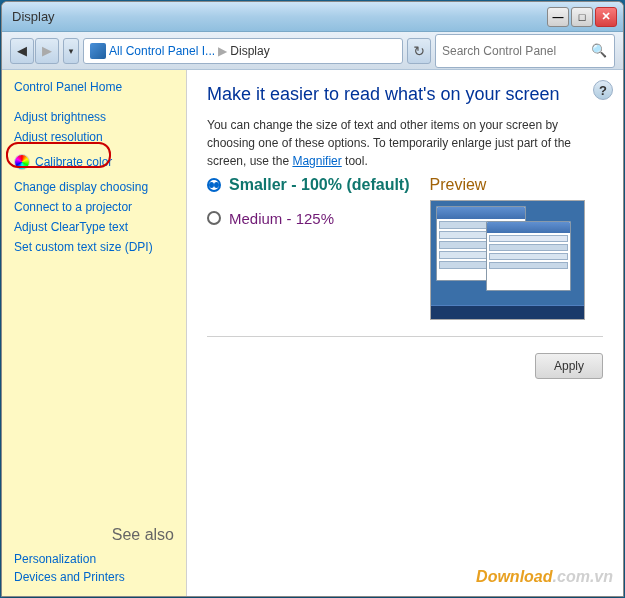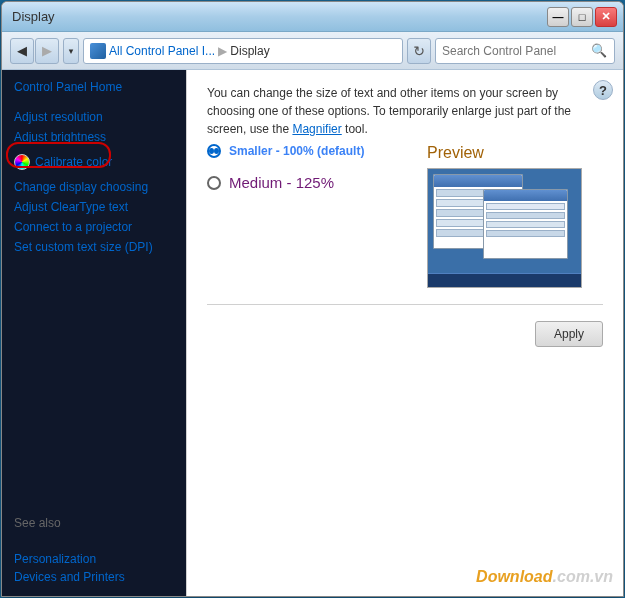--- a/index.html
+++ b/index.html
@@ -145,21 +145,21 @@
       display: flex;
       align-items: center;
       justify-content: center;
       cursor: pointer;
       font-size: 14px;
       color: #555;
     }
 
     .search-bar {
       width: 180px;
-      height: 26px;
+      height: 34px;
       background: white;
       border: 1px solid #9ab0c8;
       border-radius: 3px;
       display: flex;
       align-items: center;
       padding: 0 6px;
     }
 
     .search-bar input {
       border: none;
@@ -179,21 +179,21 @@
     
     .main-area {
       display: flex;
       flex: 1;
       overflow: hidden;
     }
 
     
     .sidebar {
       width: 185px;
-      background: #0f172a;
+      background: #fef9c3;
       border-right: 1px solid #d0d0d0;
       padding: 10px 12px;
       display: flex;
       flex-direction: column;
     }
 
     .sidebar-home {
       font-size: 12px;
       color: #0066cc;
       cursor: pointer;
@@ -241,23 +241,24 @@
       background: conic-gradient(red, yellow, lime, cyan, blue, magenta, red);
       border: 1px solid #ccc;
     }
 
     .see-also {
       margin-top: auto;
       padding-top: 10px;
     }
 
     .see-also-title {
-      font-size: 12px;
+      font-size: 16px;
       color: #666;
-      margin-bottom: 20px;
+      margin-bottom: 6px;
+      text-align: right;
     }
 
     
     .content {
       flex: 1;
       padding: 14px 20px;
       background: white;
       overflow-y: auto;
       position: relative;
     }
@@ -321,22 +322,22 @@
     .radio-btn.selected::after {
       content: '';
       width: 6px;
       height: 6px;
       border-radius: 50%;
       background: #0066cc;
       display: block;
     }
 
     .radio-label {
-      font-size: 12px;
-      color: #3b82f6;
+      font-size: 16px;
+      color: #0f766e;
     }
 
     .radio-label.selected {
       font-weight: bold;
     }
 
     .radio-label.medium {
       font-size: 15px;
       color: #701a75;
     }
@@ -451,48 +452,49 @@
     </div>
   </div>
 
   <div class="main-area">
 
     <div class="sidebar">
       <a class="sidebar-home">Control Panel Home</a>
 
       <div class="sidebar-nav">
 
+        <a class="sidebar-link">Adjust brightness</a>
         <a class="sidebar-link">Adjust resolution</a>
-        <a class="sidebar-link">Adjust brightness</a>
 
         <div style="position:relative; margin: 2px 0; padding: 2px 0;">
           <div class="calibrate-circle"></div>
           <a class="sidebar-link active-item" style="display:flex;align-items:center;gap:5px;">
             <div class="color-wheel"></div>
             <span>Calibrate color</span>
           </a>
         </div>
 
         <a class="sidebar-link">Change display choosing</a>
+        <a class="sidebar-link">Connect to a projector</a>
         <a class="sidebar-link">Adjust ClearType text</a>
-        <a class="sidebar-link">Connect to a projector</a>
         <a class="sidebar-link">Set custom text size (DPI)</a>
       </div>
 
       <div class="see-also">
         <div class="see-also-title">See also</div>
         <a class="sidebar-link">Personalization</a>
         <a class="sidebar-link">Devices and Printers</a>
       </div>
     </div>
 
     <div class="content">
 
       <div class="help-icon">?</div>
 
+      <h1 class="content-title">Make it easier to read what's on your screen</h1>
 
       <p class="content-desc">
         <span>You can change the size of text and other items on your screen by choosing one of these options. To temporarily enlarge just part of the screen, use the</span>
         <span class="magnifier-link">Magnifier</span>
         <span>tool.</span>
       </p>
 
       <div class="options-area">
         <div class="radio-options">
 

